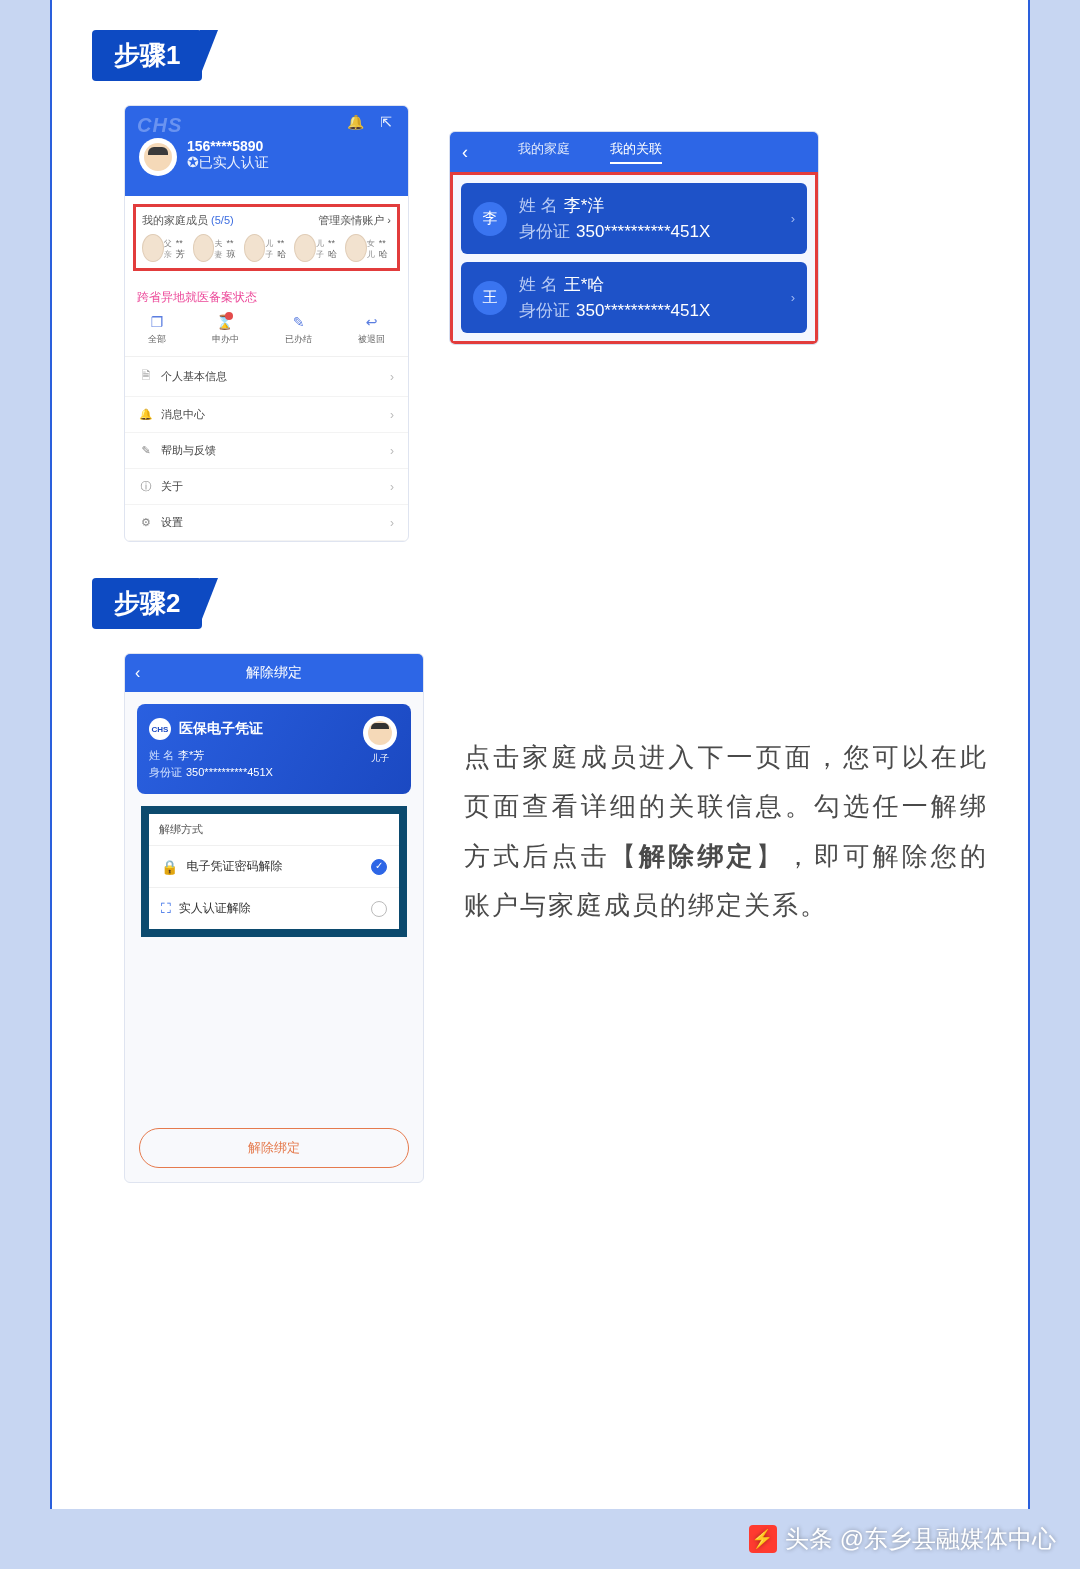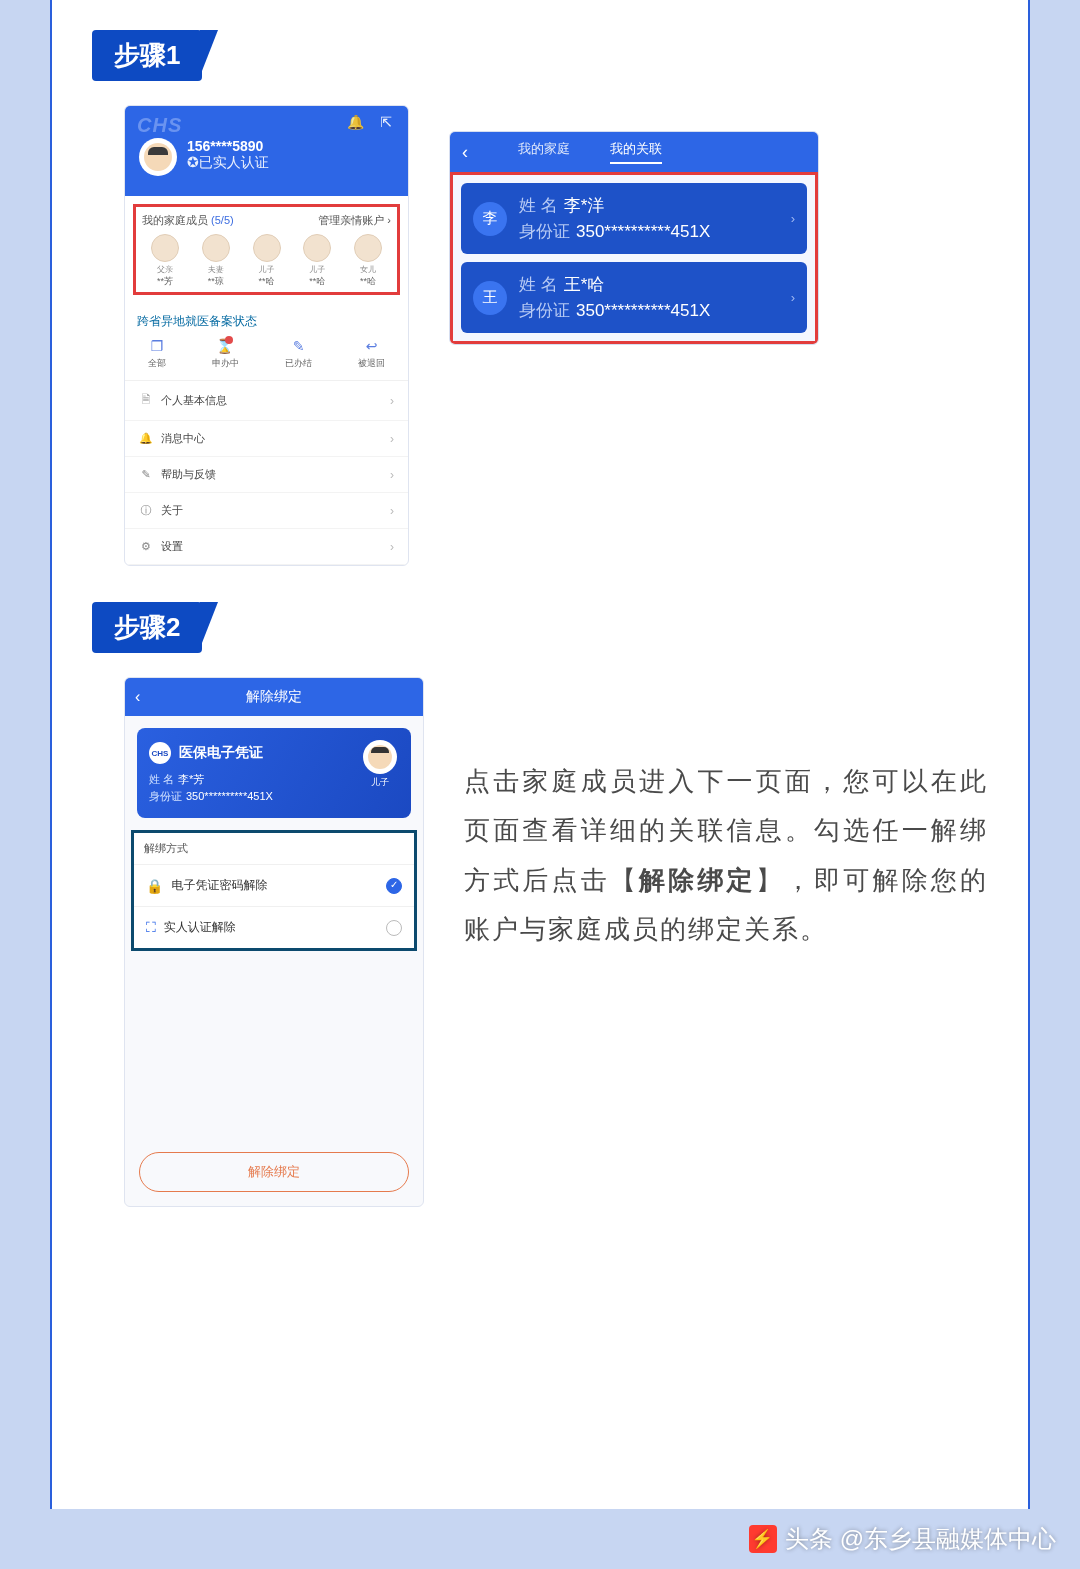--- a/index.html
+++ b/index.html
@@ -63,24 +63,24 @@
   .avatar { width:38px;height:38px;border-radius:50%;background:#fff;display:flex;align-items:center;justify-content:center;}
   .avatar-face { width:28px;height:28px;border-radius:50%;background:#f5d9b8; position:relative;}
   .avatar-face::after{content:"";position:absolute;top:4px;left:4px;right:4px;height:8px;background:#3a3a3a;border-radius:6px 6px 0 0;}
   .profile-name{font-size:14px;font-weight:600;}
   .profile-badge{font-size:14px;opacity:.9;}
   .fam-box {
     margin:8px; border:3px solid #e23c3c; padding:6px 6px 4px 6px;
   }
   .fam-head{display:flex;justify-content:space-between;font-size:11px;color:#555;}
   .fam-row{display:flex;justify-content:space-between;margin-top:6px;}
-  .fam-item{display:flex;flex-direction:column;align-items:center;font-size:9px;color:#666;width:46px;}
+  .fam-item{display:flex;flex-direction:row;align-items:center;font-size:9px;color:#666;width:46px;}
   .fam-av{width:28px;height:28px;border-radius:50%;background:#f2e2cf;margin-bottom:2px;border:1px solid #e0cdb7;}
   .fam-rel{font-size:8px;color:#888;}
-  .sec-title{font-size:12px;padding:10px 12px 4px 12px;color:#0369a1;}
+  .sec-title{font-size:12px;padding:10px 12px 4px 12px;color:#ec4899;}
   .status-row{display:flex;justify-content:space-around;padding:4px 0 10px 0;border-bottom:1px solid #f0f0f0;}
   .status-item{display:flex;flex-direction:column;align-items:center;font-size:9px;color:#666;gap:3px;position:relative;}
   .status-ico{font-size:14px;color:#5a7de0;}
   .dot{position:absolute;top:-2px;right:6px;width:8px;height:8px;border-radius:50%;background:#e34b4b;}
   .menu-item{display:flex;align-items:center;justify-content:space-between;padding:10px 14px;border-bottom:1px solid #f3f3f3;font-size:11px;color:#444;}
   .menu-left{display:flex;align-items:center;gap:8px;}
   .mi-ico{width:14px;text-align:center;color:#888;}
   .chev{color:#bbb;font-size:12px;}
 
   .desc-text {
@@ -129,21 +129,21 @@
   .p2-card-head{display:flex;align-items:center;gap:8px;margin-bottom:8px;}
   .p2-logo{width:22px;height:22px;border-radius:50%;background:#fff;color:#1b49c2;font-size:8px;font-weight:700;display:flex;align-items:center;justify-content:center;}
   .p2-title{font-size:14px;font-weight:600;text-align:center;}
   .p2-line{font-size:11px;color:#cfe0ff;margin-top:2px;}
   .p2-line .v{color:#fff;margin-left:4px;}
   .p2-son{position:absolute;right:14px;top:12px;text-align:center;}
   .p2-son-av{width:34px;height:34px;border-radius:50%;background:#fff;margin:0 auto 2px;display:flex;align-items:center;justify-content:center;}
   .p2-son-face{width:24px;height:24px;border-radius:50%;background:#f5d9b8;position:relative;}
   .p2-son-face::after{content:"";position:absolute;top:2px;left:3px;right:3px;height:6px;background:#333;border-radius:5px 5px 0 0;}
   .p2-son-lbl{font-size:9px;}
-  .p2-sec{background:#fff;margin:0 6px; border:3px solid #0c4a6e;}
+  .p2-sec{background:#fff;margin:0 16px; border:8px solid #0c4a6e;}
   .p2-sec-h{padding:8px 10px;font-size:11px;color:#555;border-bottom:1px solid #f0f0f0;}
   .p2-opt{display:flex;align-items:center;justify-content:space-between;padding:12px 12px;border-bottom:1px solid #f0f0f0;}
   .p2-opt:last-child{border-bottom:none;}
   .p2-opt-l{display:flex;align-items:center;gap:8px;color:#333;}
   .p2-ico{color:#2d66e6;font-size:14px;}
   .p2-radio{width:16px;height:16px;border-radius:50%;border:1px solid #bbb;}
   .p2-radio.on{background:#2d66e6;border-color:#2d66e6;position:relative;}
   .p2-radio.on::after{content:"✓";color:#fff;font-size:10px;position:absolute;top:0;left:3px;}
   .p2-spacer{flex:1;}
   .p2-btn{

